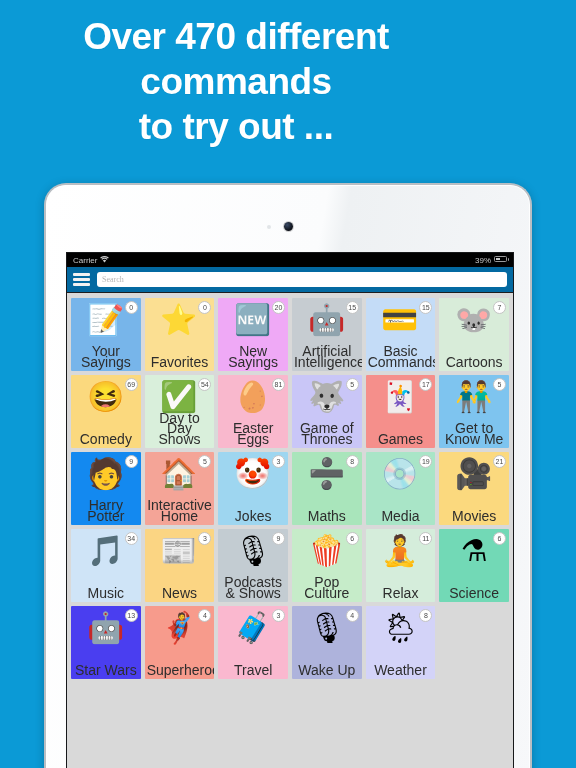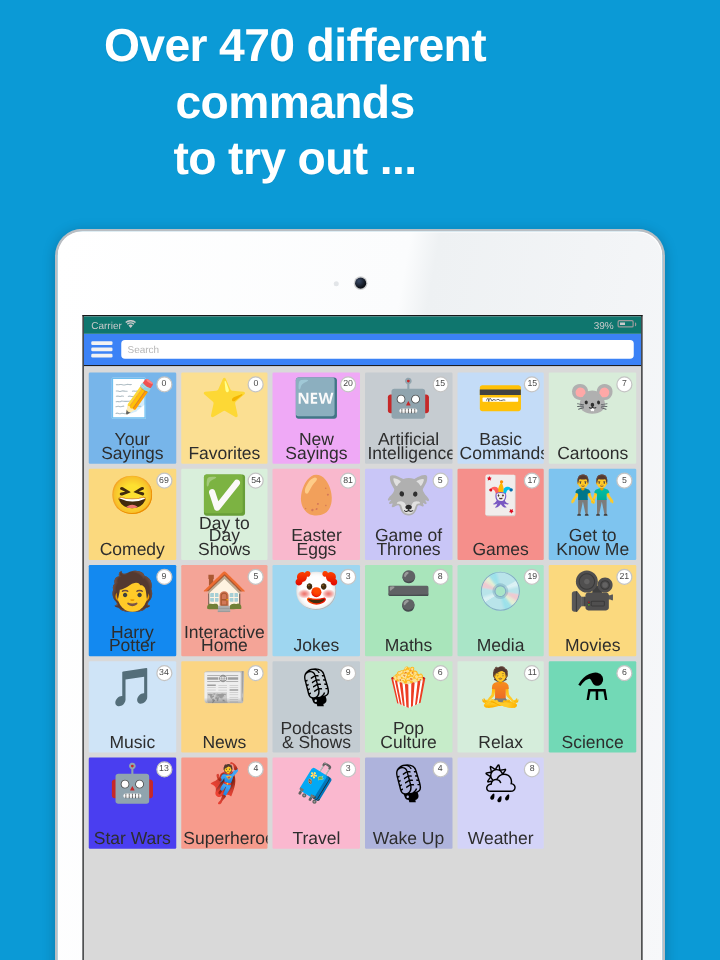--- a/index.html
+++ b/index.html
@@ -55,21 +55,21 @@
     position:absolute; left:20px; top:67px;
     width:448px; height:533px;
     background:#d9d9d9;
     border:1px solid #17181a;
     border-bottom:none;
     overflow:hidden;
   }
 
   
   #statusbar{
-    height:14px; background:#0f766e;
+    height:14px; background:#000000;
     display:flex; align-items:center;
     padding:0 6px;
     color:#c9cacb; font-size:8px;
     position:relative;
   }
   #sb-left{ display:flex; align-items:center; gap:3px; }
   #sb-center{
     position:absolute; left:0; right:0; text-align:center;
     font-size:8px; color:#cfd0d1;
   }
@@ -86,24 +86,25 @@
     content:""; position:absolute; right:-3px; top:1.5px;
     width:1.5px; height:3px; background:#9a9b9c; border-radius:0 1px 1px 0;
   }
   .battery i{
     position:absolute; left:1px; top:1px; bottom:1px;
     width:39%; background:#c9cacb; display:block;
   }
 
   
   #navbar{
-    height:26px; background:#3b82f6;
+    height:26px; background:#0369a1;
     display:flex; align-items:center; gap:7px;
     padding:0 6px;
     border-bottom:1px solid #1d1d1f;
+    font-family:Liberation Serif, serif;
   }
   #hamburger{
     width:17px; height:13px; display:flex; flex-direction:column;
     justify-content:space-between; flex:none; cursor:pointer;
   }
   #hamburger span{ display:block; height:2.6px; background:#f2f2f2; border-radius:1px; }
   #searchfield{
     flex:1; height:15px; background:#ffffff;
     border-radius:3px; display:flex; align-items:center;
     padding:0 5px; font-size:8px; color:#b6b6b6;

